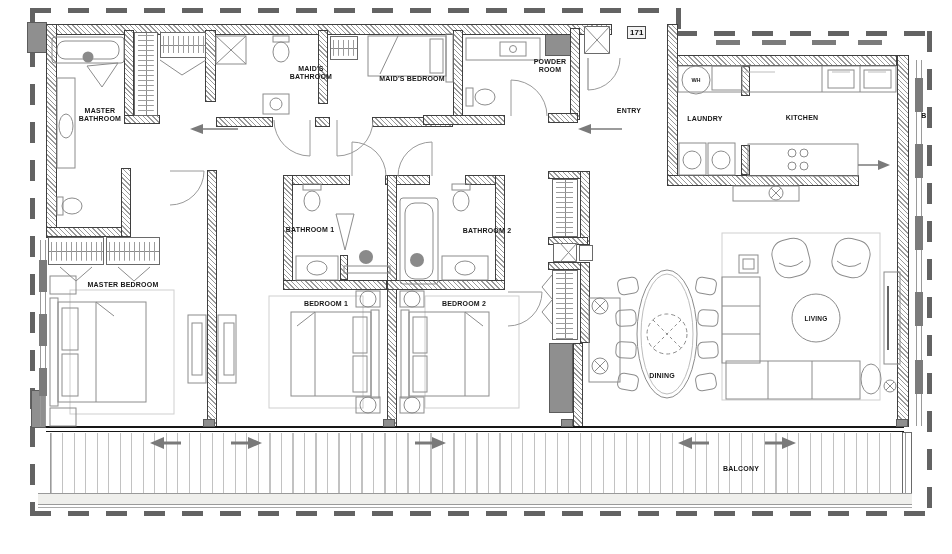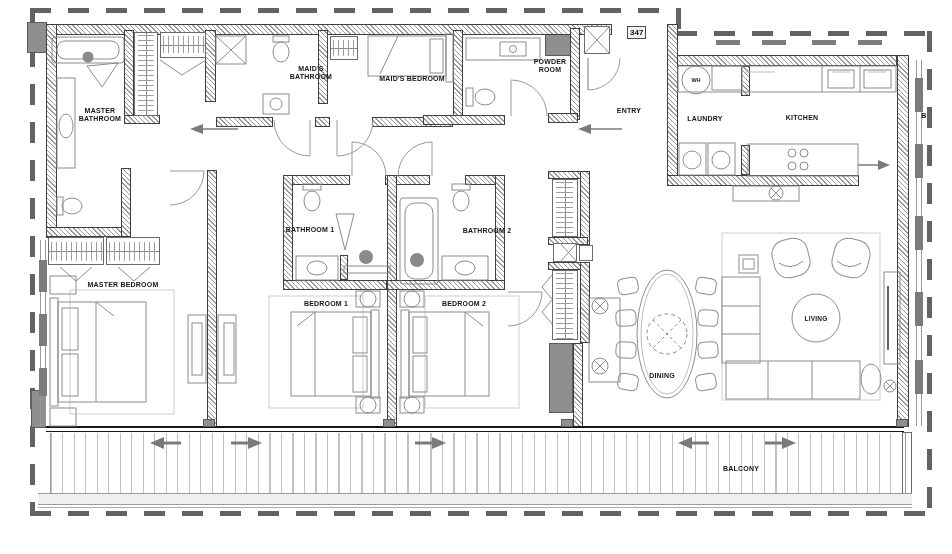--- a/index.html
+++ b/index.html
@@ -349,15 +349,15 @@
   <div class="lbl" style="left:310px;top:230px;">BATHROOM 1</div>
   <div class="lbl" style="left:487px;top:231px;">BATHROOM 2</div>
   <div class="lbl" style="left:123px;top:285px;">MASTER BEDROOM</div>
   <div class="lbl" style="left:326px;top:304px;">BEDROOM 1</div>
   <div class="lbl" style="left:464px;top:304px;">BEDROOM 2</div>
   <div class="lbl" style="left:662px;top:376px;">DINING</div>
   <div class="lbl" style="left:816px;top:319px;font-size:6.5px;">LIVING</div>
   <div class="lbl" style="left:741px;top:469px;">BALCONY</div>
   <div class="lbl small" style="left:696px;top:80px;">WH</div>
   <div class="lbl" style="left:924px;top:116px;">B</div>
-  <div class="badge" style="left:627px;top:26px;">347</div>
+  <div class="badge" style="left:627px;top:26px;">171</div>
 
 </div>
 
 </body></html>

